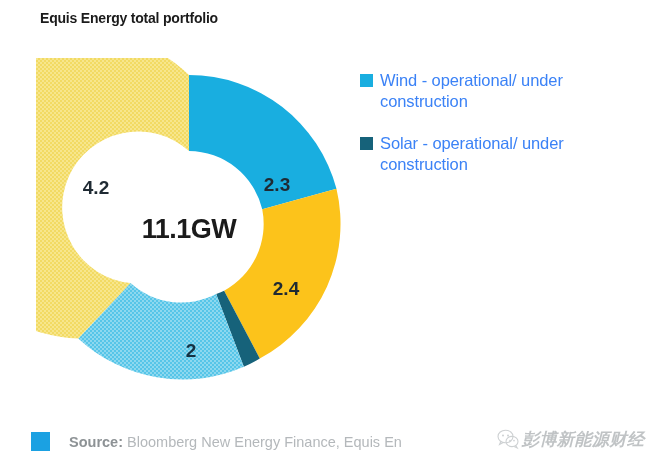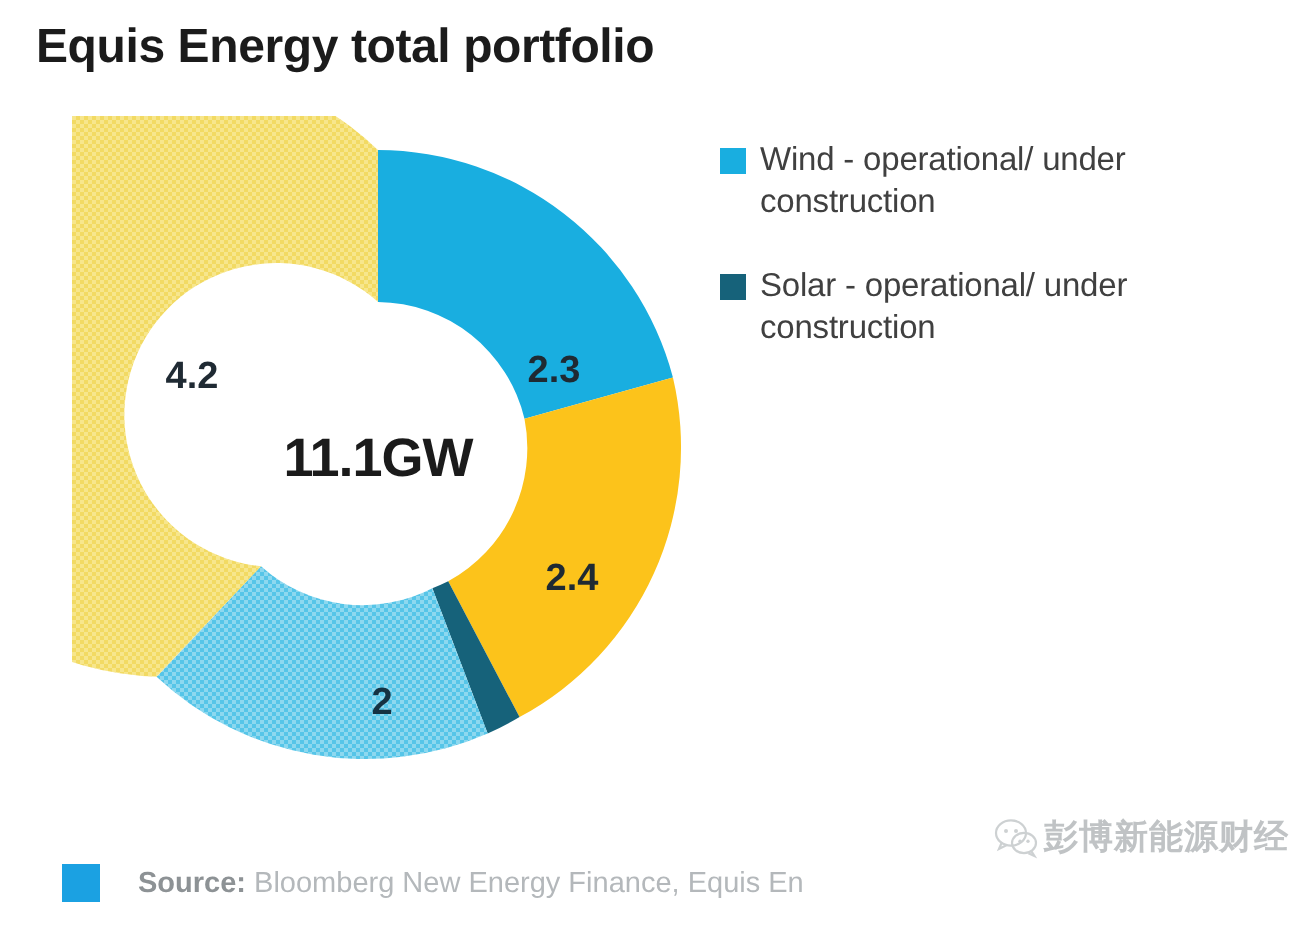--- a/index.html
+++ b/index.html
@@ -12,23 +12,23 @@
     height: 471px;
     position: relative;
     overflow: hidden;
     font-family: "Liberation Sans", sans-serif;
     color: #231f20;
   }
 
   
   #chart-title {
     position: absolute;
-    left: 18px;
+    left: 40px;
     top: 10px;
-    font-size: 24px;
+    font-size: 14px;
     font-weight: bold;
     letter-spacing: -0.2px;
     color: #1b1b1b;
     white-space: nowrap;
   }
 
   
   #donut-wrap {
     position: absolute;
     left: 36px;
@@ -73,21 +73,21 @@
   .legend-swatch {
     width: 13px;
     height: 13px;
     flex: 0 0 13px;
     margin-top: 4px;
     margin-right: 7px;
   }
   .legend-label {
     font-size: 16.5px;
     line-height: 21px;
-    color: #404040;
+    color: #3b82f6;
     letter-spacing: -0.1px;
   }
 
   
   #footer {
     position: absolute;
     left: 31px;
     top: 432px;
     display: flex;
     align-items: center;
@@ -107,24 +107,24 @@
   }
   #footer-text .src-word {
     font-weight: bold;
     color: #8d9295;
   }
 
   
   #watermark {
     position: absolute;
     left: 497px;
-    top: 407px;
+    top: 428px;
     display: flex;
-    align-items: center;
     opacity: 0.62;
+    font-style: italic;
   }
   #watermark-logo {
     width: 22px;
     height: 22px;
     flex: 0 0 22px;
     margin-right: 3px;
   }
   #watermark-text {
     font-size: 17px;
     font-weight: bold;

